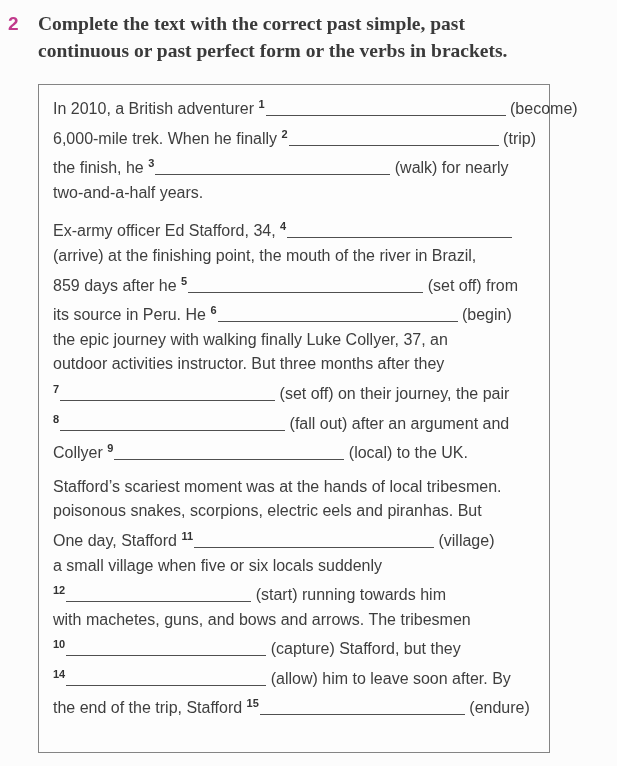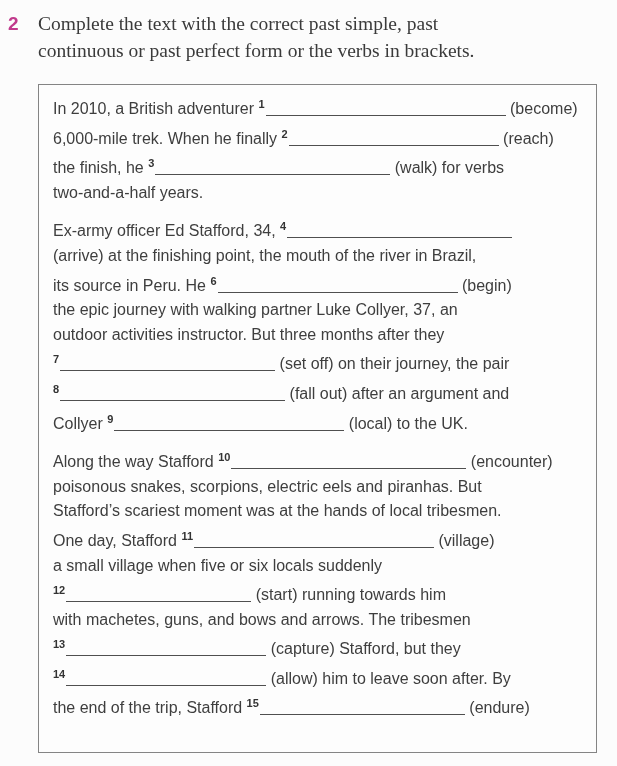--- a/index.html
+++ b/index.html
@@ -24,24 +24,24 @@
     font-size: 19px;
     line-height: 27px;
     color: #c13a8c;
   }
   .instructions {
     font-family: "Liberation Serif", serif;
     font-size: 19.5px;
     line-height: 27px;
     color: #3a3a3a;
   }
-  .instr-line { display: block; }
+  .instr-line { display: block; font-weight: bold; }
   .text-box {
     margin: 20px 0 0 30px;
-    width: 559px;
+    width: 512px;
     height: 669px;
     box-sizing: border-box;
     border: 1.5px solid #848484;
     background: #fdfdfd;
     padding: 7px 8px 0 14px;
     font-size: 16px;
     line-height: 24.6px;
     color: #3e3e3e;
   }
   .para { margin: 0 0 9px 0; }
@@ -70,40 +70,40 @@
     <span class="ex-num" style="color: rgb(193, 58, 140);">2</span>
     <div class="instructions">
       <span class="instr-line">Complete the text with the correct past simple, past</span>
       <span class="instr-line">continuous or past perfect form or the verbs in brackets.</span>
     </div>
   </div>
 
   <div class="text-box" id="text-box">
       <p class="para">
         <span class="line"><span class="txt">In 2010, a British adventurer </span><span class="sup">1</span><span class="blank" style="width: 240px;"></span><span class="txt"> (become)</span></span>
-        <span class="line"><span class="txt">6,000-mile trek. When he finally </span><span class="sup">2</span><span class="blank" style="width: 210px;"></span><span class="txt"> (reach)</span></span>
-        <span class="line"><span class="txt">the finish, he </span><span class="sup">3</span><span class="blank" style="width: 235px;"></span><span class="txt"> (walk) for verbs</span></span>
+        <span class="line"><span class="txt">6,000-mile trek. When he finally </span><span class="sup">2</span><span class="blank" style="width: 210px;"></span><span class="txt"> (trip)</span></span>
+        <span class="line"><span class="txt">the finish, he </span><span class="sup">3</span><span class="blank" style="width: 235px;"></span><span class="txt"> (walk) for nearly</span></span>
         <span class="line"><span class="txt">two-and-a-half years.</span></span>
       </p>
       <p class="para">
         <span class="line"><span class="txt">Ex-army officer Ed Stafford, 34, </span><span class="sup">4</span><span class="blank" style="width: 225px;"></span></span>
         <span class="line"><span class="txt">(arrive) at the finishing point, the mouth of the river in Brazil,</span></span>
+        <span class="line"><span class="txt">859 days after he </span><span class="sup">5</span><span class="blank" style="width: 235px;"></span><span class="txt"> (set off) from</span></span>
         <span class="line"><span class="txt">its source in Peru. He </span><span class="sup">6</span><span class="blank" style="width: 240px;"></span><span class="txt"> (begin)</span></span>
-        <span class="line"><span class="txt">the epic journey with walking partner Luke Collyer, 37, an</span></span>
+        <span class="line"><span class="txt">the epic journey with walking finally Luke Collyer, 37, an</span></span>
         <span class="line"><span class="txt">outdoor activities instructor. But three months after they</span></span>
         <span class="line"><span class="sup">7</span><span class="blank" style="width: 215px;"></span><span class="txt"> (set off) on their journey, the pair</span></span>
         <span class="line"><span class="sup">8</span><span class="blank" style="width: 225px;"></span><span class="txt"> (fall out) after an argument and</span></span>
         <span class="line"><span class="txt">Collyer </span><span class="sup">9</span><span class="blank" style="width: 230px;"></span><span class="txt"> (local) to the UK.</span></span>
       </p>
       <p class="para">
-        <span class="line"><span class="txt">Along the way Stafford </span><span class="sup">10</span><span class="blank" style="width: 235px;"></span><span class="txt"> (encounter)</span></span>
+        <span class="line"><span class="txt">Stafford’s scariest moment was at the hands of local tribesmen.</span></span>
         <span class="line"><span class="txt">poisonous snakes, scorpions, electric eels and piranhas. But</span></span>
-        <span class="line"><span class="txt">Stafford’s scariest moment was at the hands of local tribesmen.</span></span>
         <span class="line"><span class="txt">One day, Stafford </span><span class="sup">11</span><span class="blank" style="width: 240px;"></span><span class="txt"> (village)</span></span>
         <span class="line"><span class="txt">a small village when five or six locals suddenly</span></span>
         <span class="line"><span class="sup">12</span><span class="blank" style="width: 185px;"></span><span class="txt"> (start) running towards him</span></span>
         <span class="line"><span class="txt">with machetes, guns, and bows and arrows. The tribesmen</span></span>
-        <span class="line"><span class="sup">13</span><span class="blank" style="width: 200px;"></span><span class="txt"> (capture) Stafford, but they</span></span>
+        <span class="line"><span class="sup">10</span><span class="blank" style="width: 200px;"></span><span class="txt"> (capture) Stafford, but they</span></span>
         <span class="line"><span class="sup">14</span><span class="blank" style="width: 200px;"></span><span class="txt"> (allow) him to leave soon after. By</span></span>
         <span class="line"><span class="txt">the end of the trip, Stafford </span><span class="sup">15</span><span class="blank" style="width: 205px;"></span><span class="txt"> (endure)</span></span>
       </p>
     </div>
 </div>
 
 </body></html>

